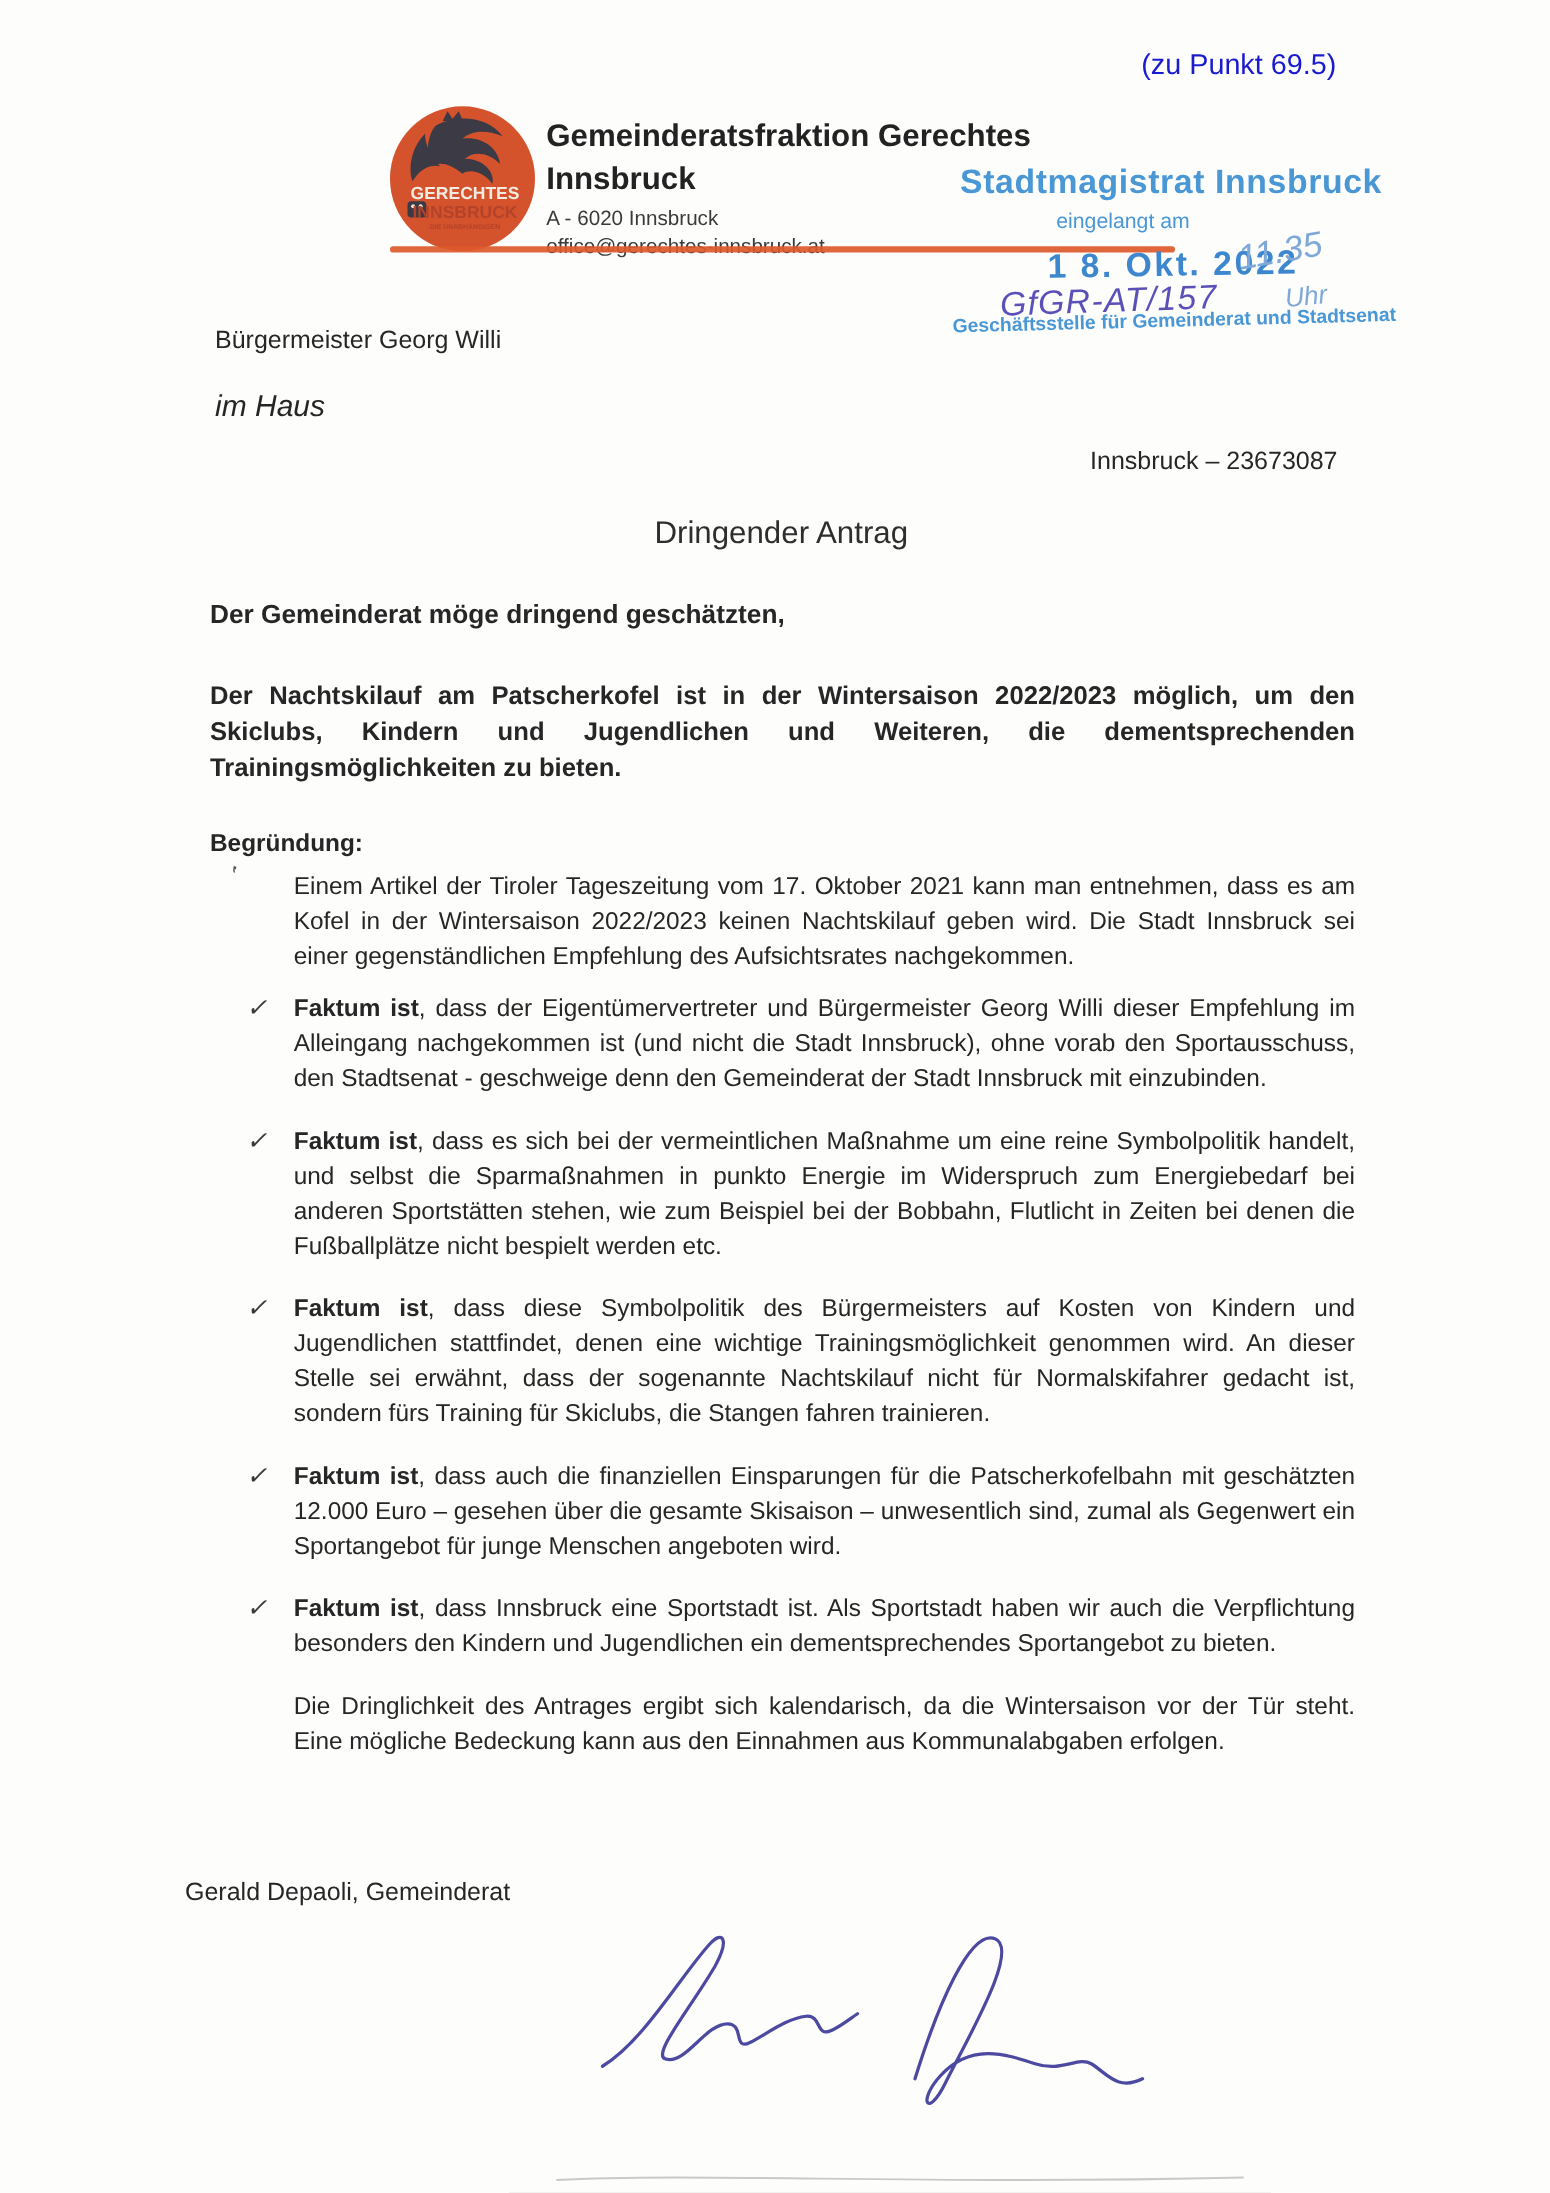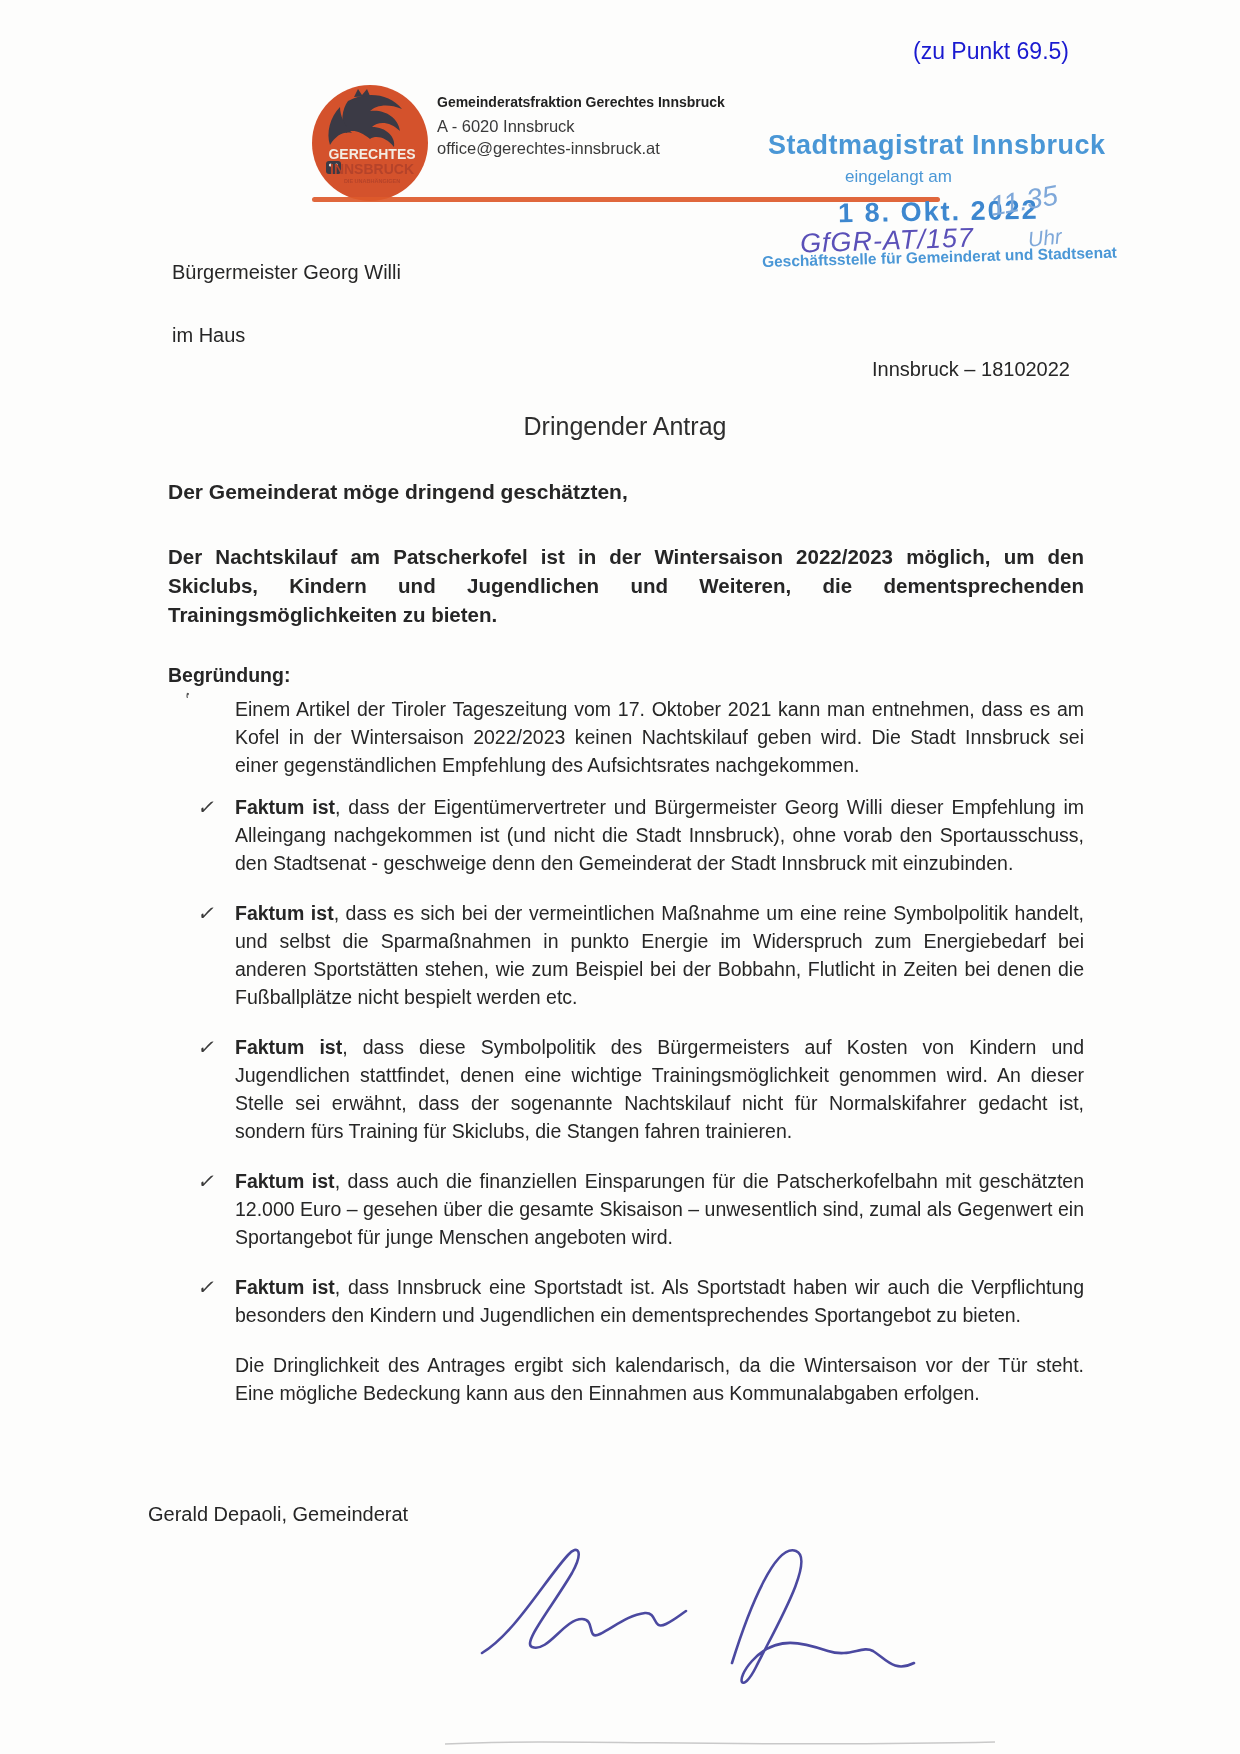--- a/index.html
+++ b/index.html
@@ -15,37 +15,37 @@
   .abs{position:absolute;}
   
   .annotation{
     left:889px;top:38px;width:180px;
     font-size:23px;color:#1a1ad0;text-align:right;
   }
   
   .logo-wrap{left:310px;top:83px;width:120px;height:120px;}
   
   .sender{left:437px;top:93px;width:440px;line-height:1.35;}
-  .sender .name{font-size:14px;font-weight:700;color:#222;margin-bottom:3px;}
+  .sender .name{font-size:25px;font-weight:700;color:#222;margin-bottom:3px;}
   .sender .line{font-size:16.5px;color:#3a3a3a;}
   .orange-rule{
     left:312px;top:197px;width:628px;height:5px;
     background:#dd5a2b;border-radius:3px;opacity:.92;
   }
   
   .stamp-title{left:768px;top:130px;width:420px;font-size:27px;font-weight:600;color:#4a97d6;letter-spacing:.5px;}
   .stamp-sub{left:845px;top:167px;width:200px;font-size:17px;color:#4a97d6;}
   .stamp-date{left:838px;top:196px;width:260px;font-size:27px;font-weight:700;color:#3d87cf;letter-spacing:2px;transform:rotate(-1deg);}
   .stamp-ref{left:800px;top:224px;width:260px;font-size:27px;font-style:italic;color:#5a50b8;letter-spacing:1px;transform:rotate(-2deg);}
   .stamp-time{left:990px;top:185px;font-size:28px;font-style:italic;color:#7fa8d9;transform:rotate(-10deg);}
   .stamp-uhr{left:1028px;top:226px;font-size:21px;font-style:italic;color:#7fa8d9;transform:rotate(-6deg);}
   .stamp-office{left:762px;top:248px;width:380px;font-size:15.5px;font-weight:600;color:#4a97d6;transform:rotate(-1.5deg);}
   
   .recipient1{left:172px;top:261px;font-size:20px;}
-  .recipient2{left:172px;top:324px;font-size:20px;}
+  .recipient2{left:172px;top:312px;font-size:24px;font-style:italic;}
   .dateline{left:760px;top:358px;width:310px;font-size:20px;text-align:right;}
   .doc-title{left:168px;top:412px;width:914px;text-align:center;font-size:25px;color:#2e2e2e;}
   
   .content{left:168px;top:470px;width:916px;font-size:19.5px;line-height:28px;color:#262626;}
   .intro{font-weight:700;font-size:21px;margin:8px 0 0 0;}
   .motion{font-weight:700;font-size:20.5px;text-align:justify;margin:36px 0 0 0;line-height:29px;}
   .reason-head{font-weight:700;font-size:19.5px;margin:32px 0 0 0;}
   .reason{margin:6px 0 0 67px;text-align:justify;}
   ul.facts{list-style:none;margin:14px 0 0 0;padding:0;}
   ul.facts li{
@@ -99,21 +99,21 @@
   <div class="abs stamp-sub">eingelangt am</div>
   <div class="abs stamp-date">1 8. Okt. 2022</div>
   <div class="abs stamp-ref">GfGR-AT/157</div>
   <div class="abs stamp-time">11.35</div>
   <div class="abs stamp-uhr">Uhr</div>
   <div class="abs stamp-office">Geschäftsstelle für Gemeinderat und Stadtsenat</div>
 
   <div class="abs recipient1">Bürgermeister Georg Willi</div>
   <div class="abs recipient2">im Haus</div>
 
-  <div class="abs dateline">Innsbruck – 18102022</div>
+  <div class="abs dateline">Innsbruck – 23673087</div>
 
   <div class="abs doc-title">Dringender Antrag</div>
 
   <div class="abs stray-mark">‛</div>
 
   <div class="abs content">
     <p class="intro">Der Gemeinderat möge dringend geschätzten,</p>
     <p class="motion">Der Nachtskilauf am Patscherkofel ist in der Wintersaison 2022/2023 möglich, um den Skiclubs, Kindern und Jugendlichen und Weiteren, die dementsprechenden Trainingsmöglichkeiten zu bieten.</p>
     <p class="reason-head">Begründung:</p>
     <p class="reason">Einem Artikel der Tiroler Tageszeitung vom 17. Oktober 2021 kann man entnehmen, dass es am Kofel in der Wintersaison 2022/2023 keinen Nachtskilauf geben wird. Die Stadt Innsbruck sei einer gegenständlichen Empfehlung des Aufsichtsrates nachgekommen.</p>

